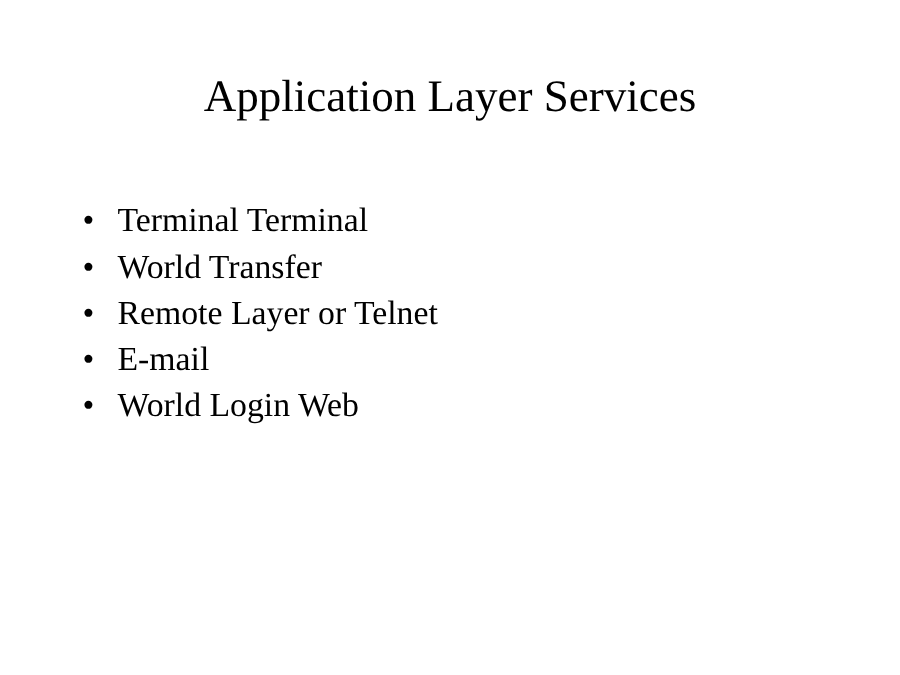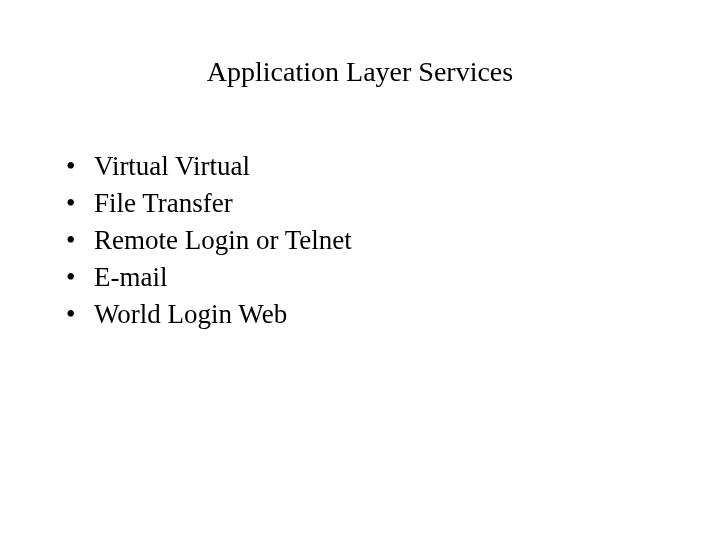--- a/index.html
+++ b/index.html
@@ -12,21 +12,21 @@
       color: #000000;
     }
     .slide {
       width: 720px;
       height: 540px;
       box-sizing: border-box;
       padding: 48px 60px 48px 60px;
       position: relative;
     }
     .title {
-      font-size: 28px;
+      font-size: 36px;
       font-weight: 400;
       text-align: center;
       margin-top: 8px;
       margin-bottom: 60px;
       letter-spacing: 0px;
     }
     ul.bullets {
       list-style: none;
       padding: 0;
       margin: 0 0 0 6px;
@@ -48,29 +48,29 @@
     }
   </style>
 </head>
 <body>
 
 <div class="slide">
   <div class="title">Application Layer Services</div>
   <ul class="bullets">
     <li>
       <span class="dot">•</span>
-      <span class="text">Virtual Virtual</span>
+      <span class="text">Terminal Terminal</span>
     </li>
     <li>
       <span class="dot">•</span>
-      <span class="text">File Transfer</span>
+      <span class="text">World Transfer</span>
     </li>
     <li>
       <span class="dot">•</span>
-      <span class="text">Remote Login or Telnet</span>
+      <span class="text">Remote Layer or Telnet</span>
     </li>
     <li>
       <span class="dot">•</span>
       <span class="text">E-mail</span>
     </li>
     <li>
       <span class="dot">•</span>
       <span class="text">World Login Web</span>
     </li>
   </ul>

